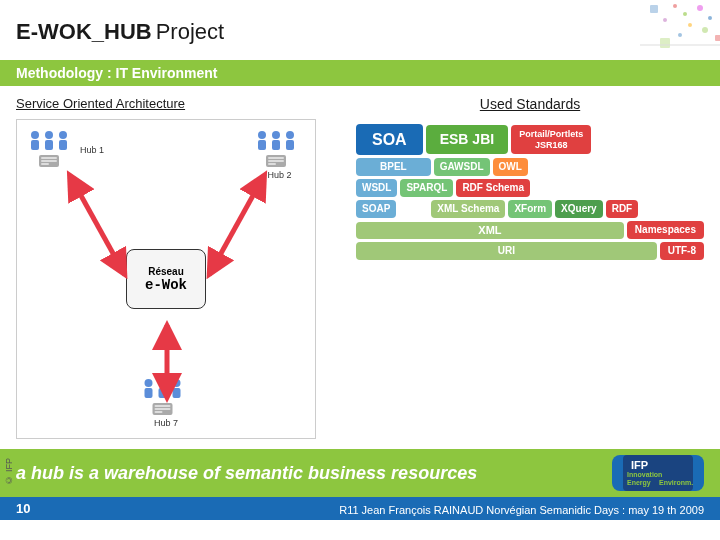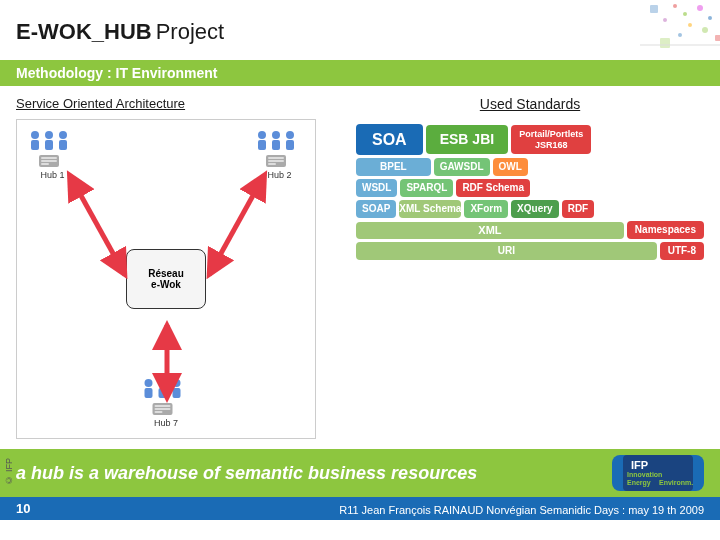--- a/index.html
+++ b/index.html
@@ -149,21 +149,21 @@
     .std-box.soa { background: #1a6bb5; font-size: 16px; padding: 6px 16px; }
     .std-box.esb { background: #5bad3e; font-size: 14px; padding: 6px 14px; }
     .std-box.portail { background: #e04040; font-size: 9px; padding: 4px 8px; }
     .std-box.bpel { background: #6baed6; font-size: 10px; padding: 3px 24px; }
     .std-box.gawsdl { background: #74c476; font-size: 10px; padding: 3px 6px; }
     .std-box.owl { background: #fd8d3c; font-size: 10px; padding: 3px 6px; }
     .std-box.wsdl { background: #6baed6; font-size: 10px; padding: 3px 6px; }
     .std-box.sparql { background: #74c476; font-size: 10px; padding: 3px 6px; }
     .std-box.rdf-schema { background: #e04040; font-size: 10px; padding: 3px 6px; }
     .std-box.soap { background: #6baed6; font-size: 10px; padding: 3px 6px; }
-    .std-box.xml-schema { background: #a0c878; font-size: 10px; padding: 3px 0; }
+    .std-box.xml-schema { background: #a0c878; font-size: 10px; padding: 3px 6px; margin-left: 32px; }
     .std-box.xform { background: #74c476; font-size: 10px; padding: 3px 6px; }
     .std-box.xquery { background: #4d9e4d; font-size: 10px; padding: 3px 6px; }
     .std-box.rdf { background: #e04040; font-size: 10px; padding: 3px 6px; }
     .std-box.xml { background: #a0c878; font-size: 11px; padding: 2px 10px; flex: 1; }
     .std-box.namespaces { background: #e04040; font-size: 10px; padding: 3px 8px; }
     .std-box.uri { background: #a0c878; font-size: 10px; padding: 3px 16px; }
     .std-box.utf8 { background: #e04040; font-size: 10px; padding: 3px 8px; }
 
     
     .bottom-section {
@@ -226,21 +226,21 @@
       font-size: 9px;
       color: #555;
     }
 
     
     .hub1-group {
       position: absolute;
       top: 10px;
       left: 8px;
       display: flex;
-      flex-direction: column;
+      flex-direction: row;
       align-items: center;
     }
 
     .hub2-group {
       position: absolute;
       top: 10px;
       right: 8px;
       display: flex;
       flex-direction: column;
       align-items: center;
@@ -339,21 +339,21 @@
           <rect x="14" y="25" width="20" height="12" rx="2" fill="#aaa"></rect>
           <rect x="16" y="27" width="16" height="2" rx="1" fill="#ddd"></rect>
           <rect x="16" y="30" width="16" height="2" rx="1" fill="#ddd"></rect>
           <rect x="16" y="33" width="8" height="2" rx="1" fill="#ddd"></rect>
         </svg>
         <span class="hub-label">Hub 7</span>
       </div>
 
       <div class="center-circle">
         <span style="font-size:10px;font-weight:bold;">Réseau</span>
-        <span style="font-size:10px;font-weight:bold;">e-Wok</span>
+        <span style="font-size:14px;font-weight:bold;font-family:Liberation Mono, monospace;">e-Wok</span>
       </div>
 
       <svg style="position:absolute;top:0;left:0;width:100%;height:100%;pointer-events:none;">
 
         <defs>
           <marker id="arrowhead-r" markerWidth="6" markerHeight="6" refX="5" refY="3" orient="auto">
             <polygon points="0 0, 6 3, 0 6" fill="#e63946"></polygon>
           </marker>
           <marker id="arrowhead-l" markerWidth="6" markerHeight="6" refX="1" refY="3" orient="auto-start-reverse">
             <polygon points="0 0, 6 3, 0 6" fill="#e63946"></polygon>

